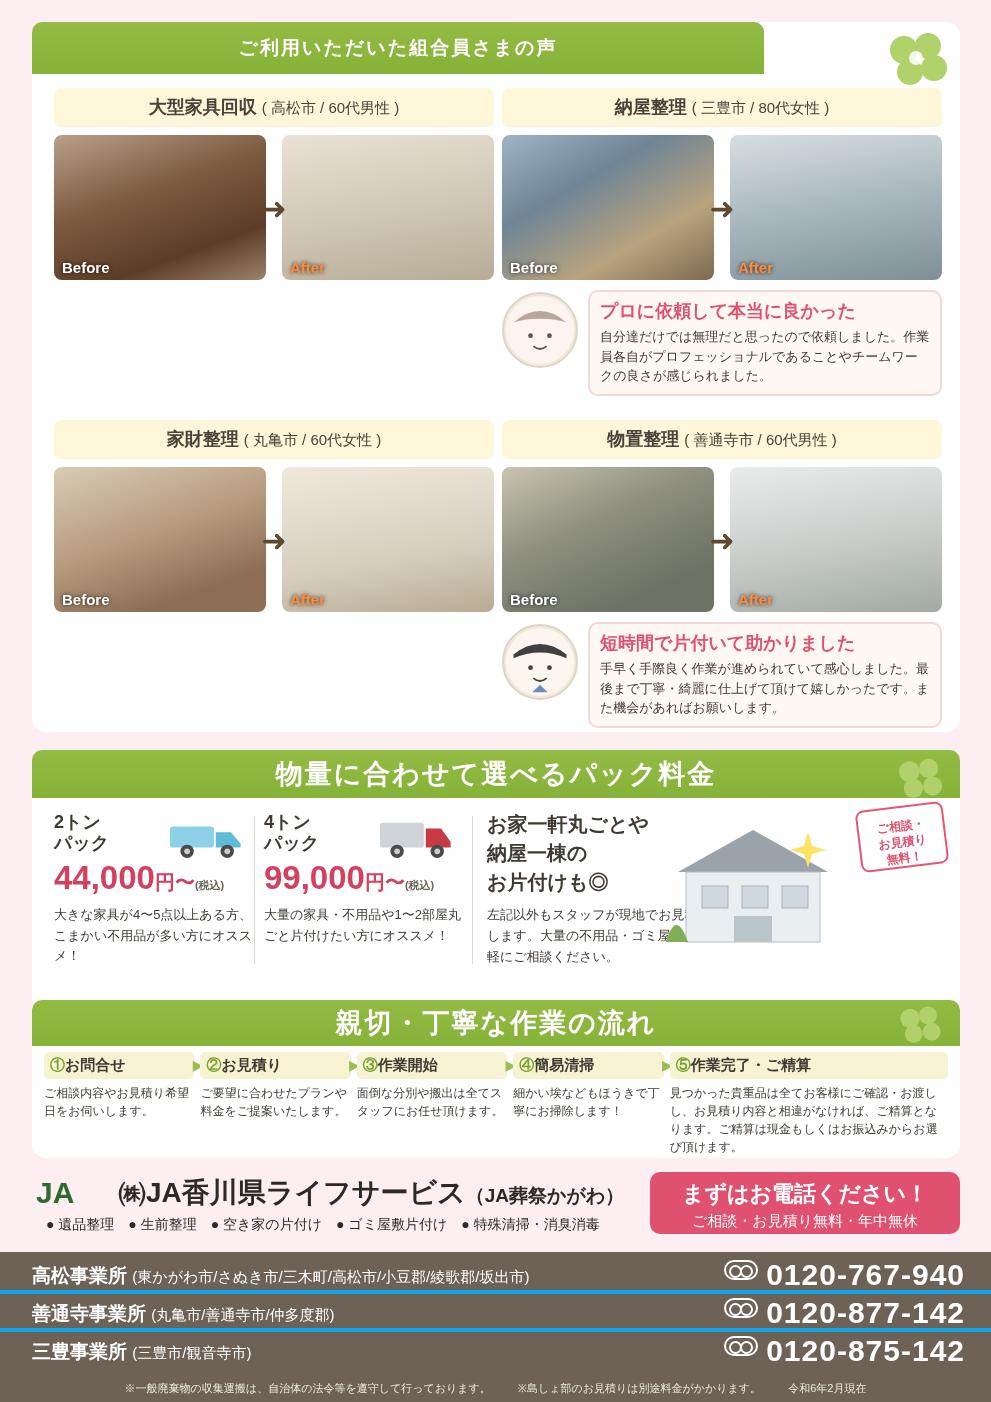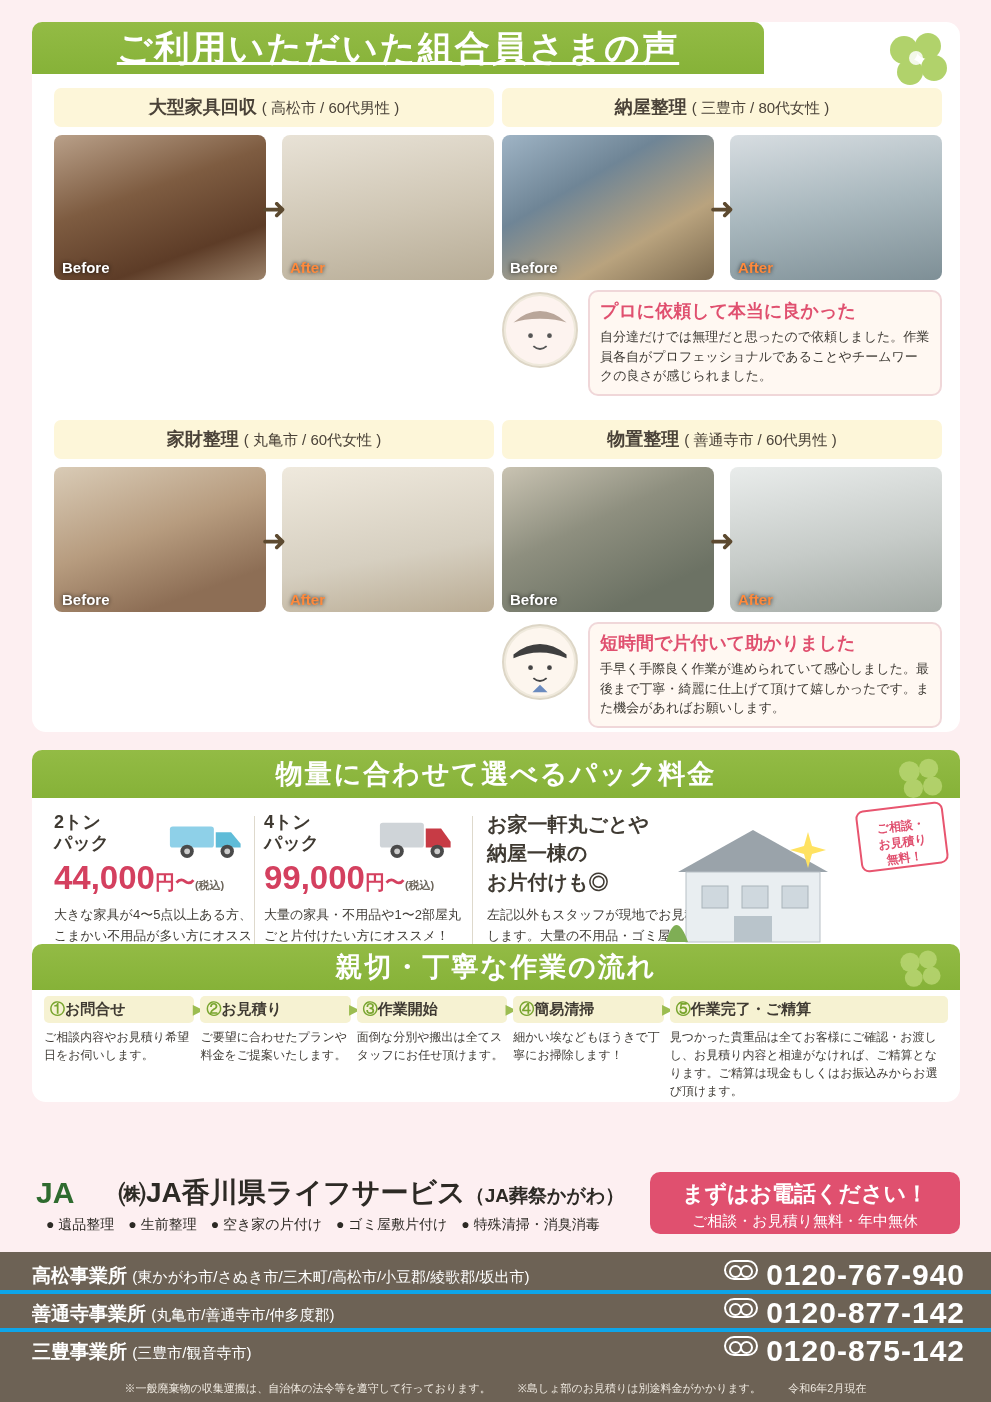--- a/index.html
+++ b/index.html
@@ -24,21 +24,21 @@
     color: #fff;
     text-align: center;
     font-weight: bold;
     letter-spacing: 2px;
     border-radius: 10px 10px 0 0;
   }
 
   
   #voices { left: 32px; top: 22px; width: 928px; height: 710px; }
   #voices .band { position:absolute; left:0; top:0; width:732px; height:52px;
-      font-size: 35px; line-height: 52px; text-decoration: underline; }
+      font-size: 19px; line-height: 52px; }
   .case { position: absolute; width: 440px; }
   .case-title {
     background: #fdf6d9;
     border-radius: 7px;
     text-align: center;
     font-size: 18px;
     color: #4a4238;
     padding: 7px 0 8px;
     font-weight: bold;
   }
@@ -104,21 +104,21 @@
   .pack-right p { font-size: 13px; line-height: 1.6; color: #3f3b35; margin-top: 8px; }
   .house { position: absolute; right: 112px; top: 14px; width: 190px; height: 150px; }
   .freebadge {
     position: absolute; right: 14px; top: 8px; width: 88px; height: 62px;
     border: 2px solid #e8556f; border-radius: 8px; color: #e0506f;
     font-size: 12px; font-weight: bold; text-align: center;
     padding-top: 10px; line-height: 1.35; transform: rotate(-7deg); background: #fff;
   }
 
   
-  #flow { left: 32px; top: 944px; width: 928px; height: 158px; }
+  #flow { left: 32px; top: 1000px; width: 928px; height: 158px; }
   #flow .band { position:absolute; left:0; top:0; width:928px; height:46px;
       font-size: 27px; line-height: 46px; }
   .steps { position: absolute; top: 52px; left: 12px; right: 12px; display: flex; gap: 6px; }
   .step { flex: 1; position: relative; }
   .step-head {
     background: #f6f2d2; border-radius: 5px; padding: 4px 6px;
     font-size: 15px; font-weight: bold; color: #3f3a32; white-space: nowrap;
   }
   .step-head .num { color: #79a52f; }
   .step p { font-size: 12px; line-height: 1.5; color: #3f3b35; margin-top: 5px; }

